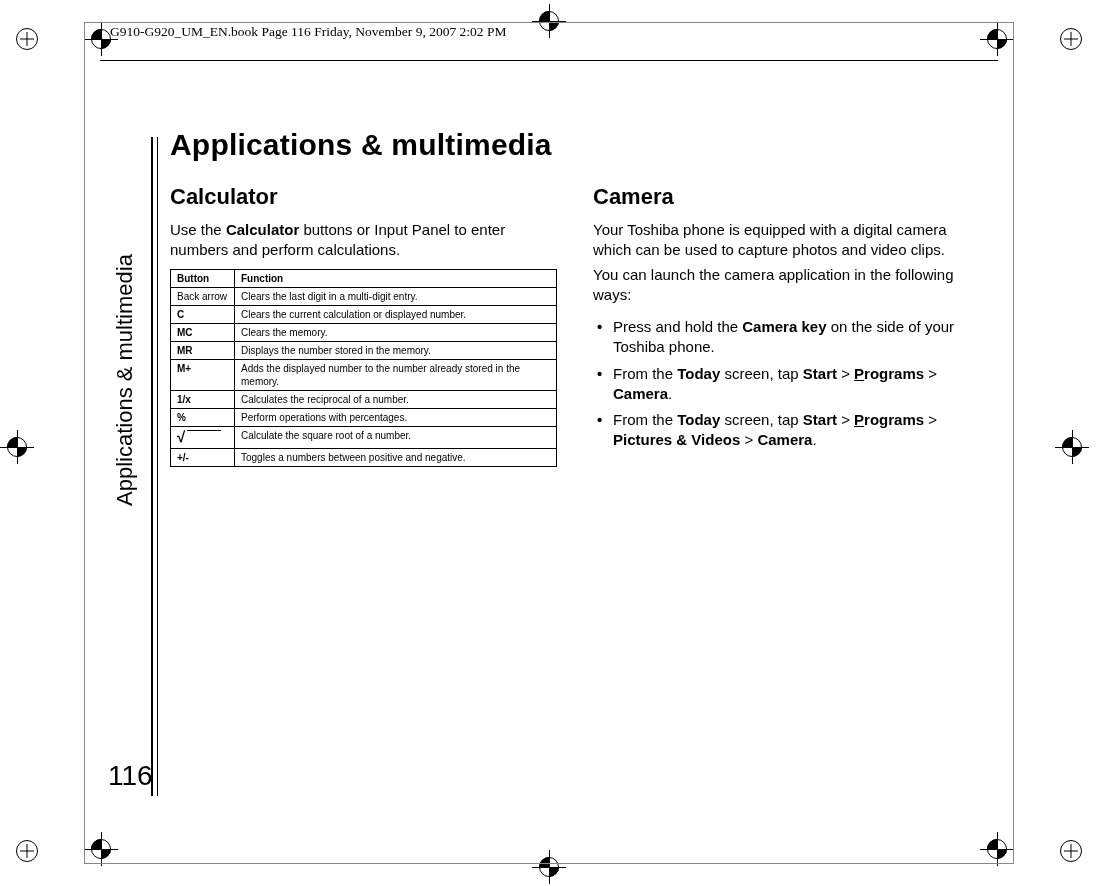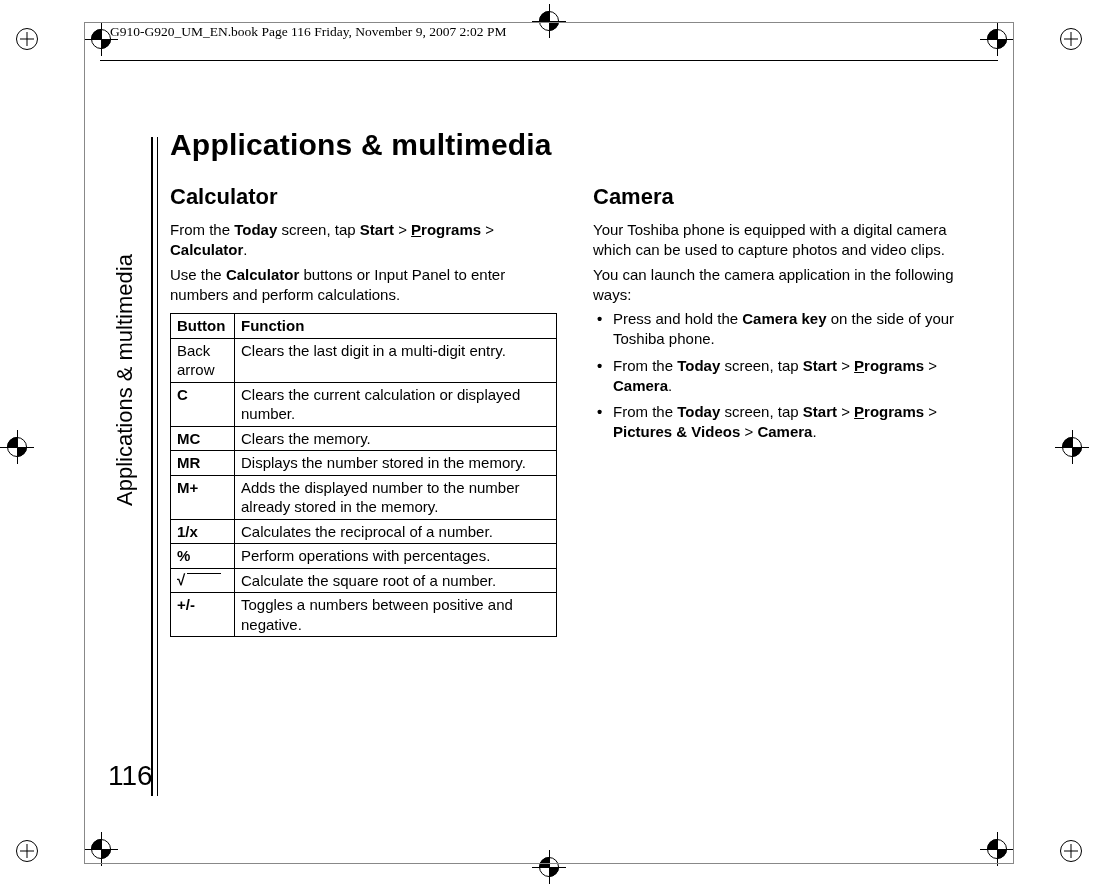--- a/index.html
+++ b/index.html
@@ -118,33 +118,33 @@
       margin-top: 14px;
       margin-bottom: 6px;
     }
     .para { font-size: 15px; line-height: 1.35; margin-bottom: 4px; }
     .b { font-weight: bold; }
     .u { text-decoration: underline; }
     table.buttons {
       border-collapse: collapse;
       width: 100%;
       margin-top: 8px;
-      font-size: 15px;
+      font-size: 10px;
     }
     table.buttons th, table.buttons td {
       border: 1px solid #000;
       padding: 2px 6px;
       text-align: left;
       vertical-align: top;
       line-height: 1.3;
     }
     table.buttons th { font-weight: bold; }
     table.buttons td.btn-col { font-weight: bold; width: 64px; }
     table.buttons td.btn-col.plain { font-weight: normal; }
-    ul.bullets { list-style: none; margin-top:4px;}
+    ul.bullets { list-style: none; margin-top:12px;}
     ul.bullets li { position: relative; padding-left: 20px; font-size: 15px; line-height: 1.35; margin-bottom: 6px;}
     ul.bullets li:before { content: "•"; position: absolute; left: 4px; font-weight: bold;}
     .sqrt-sym { display:inline-block; position:relative; width:44px; height:14px;}
     .sqrt-sym:before { content:"√"; position:absolute; left:0; top:-2px; font-size:15px;}
     .sqrt-sym:after { content:""; position:absolute; left:10px; top:1px; width:34px; border-top:1px solid #000;}
 
     
     .reg-mark { width:34px; height:34px; position:relative; }
     .reg-mark .disc { position:absolute; left:7px; top:7px; width:20px; height:20px; border-radius:50%; overflow:hidden; }
     .reg-mark .disc .q { position:absolute; width:50%; height:50%; }
@@ -287,23 +287,20 @@
 <div class="sidebar-rule-outer"></div>
 <div class="sidebar-rule-inner"></div>
 <div class="page-number">116</div>
 
 <div class="content">
   <div class="chapter-title">Applications &amp; multimedia</div>
   <div class="columns">
 
     <div class="col">
       <div class="section-h1">Calculator</div>
-      <p class="para">
-        <span>From the </span><span class="b">Today</span><span> screen, tap </span><span class="b">Start</span><span> &gt; </span><span class="b"><span class="u">P</span><span>rograms</span></span><span> &gt; </span><span class="b">Calculator</span><span>.</span>
-      </p>
       <p class="para">
         <span>Use the </span><span class="b">Calculator</span><span> buttons or Input Panel to enter numbers and perform calculations.</span>
       </p>
       <table class="buttons">
         <thead>
           <tr>
             <th>Button</th>
             <th>Function</th>
           </tr>
         </thead>

